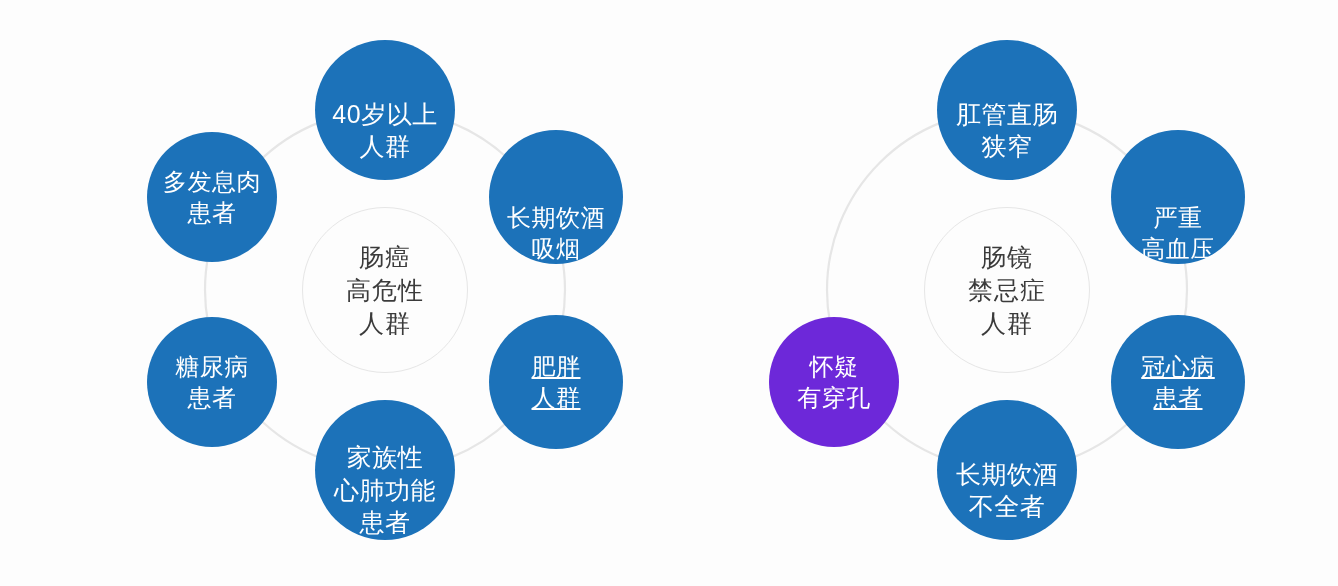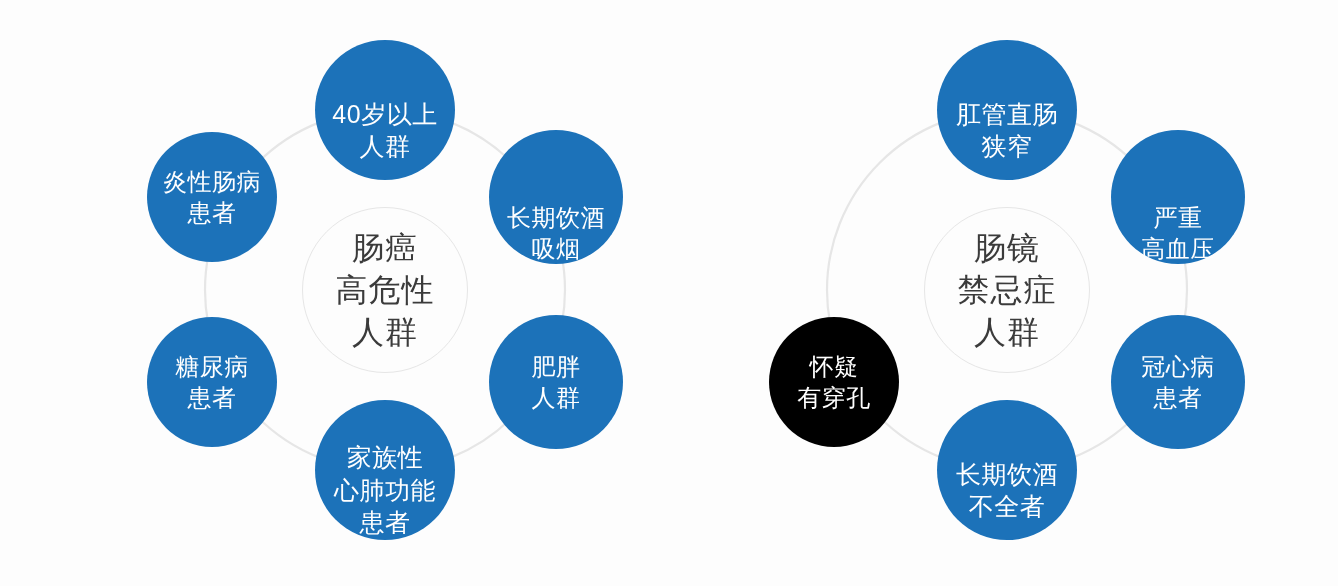--- a/index.html
+++ b/index.html
@@ -53,21 +53,21 @@
     display: block;
     white-space: pre-line;
     line-height: 1.30;
     font-weight: 400;
     letter-spacing: 0.5px;
   }
 
   
   .n-top    { left: 260px; top: 40px;  width: 140px; height: 140px; }
   .n-right1 { left: 434px; top: 130px; width: 134px; height: 134px; align-items: flex-end; }
-  .n-right2 { left: 434px; top: 315px; width: 134px; height: 134px; }
+  .n-right2 { left: 434px; top: 315px; width: 134px; height: 134px; text-decoration: underline; }
   .n-bottom { left: 260px; top: 400px; width: 140px; height: 140px; }
   .n-left2  { left: 92px;  top: 317px; width: 130px; height: 130px; text-align: center; }
   .n-left1  { left: 92px;  top: 132px; width: 130px; height: 130px; }
 
   .n-top .node-label,
   .n-bottom .node-label { font-size: 25px; margin-top: 40px; }
   .n-right1 .node-label,
   .n-right2 .node-label,
   .n-left1 .node-label,
   .n-left2 .node-label { font-size: 24px; }
@@ -83,39 +83,39 @@
     background: transparent;
     display: flex;
     align-items: center;
     justify-content: center;
     box-sizing: border-box;
   }
   .hub-label {
     display: block;
     white-space: pre-line;
     text-align: center;
-    font-size: 32px;
+    font-size: 25px;
     line-height: 1.32;
     color: #3b3b3b;
     letter-spacing: 1px;
   }
 </style>
 </head>
 <body>
 
 <div id="canvas" style="background: rgb(253, 253, 253);">
 
   <div class="cluster" id="cluster-left">
 
     <svg class="ring-svg" viewBox="0 0 660 586">
       <circle cx="330" cy="290" r="180" fill="none" stroke="#e6e6e6" stroke-width="2.2"></circle>
     </svg>
 
     <div class="node n-left1" style="background: rgb(28, 114, 185); color: rgb(255, 255, 255);">
-      <span class="node-label">炎性肠病
+      <span class="node-label">多发息肉
 患者</span>
     </div>
 
     <div class="node n-top" style="background: rgb(28, 114, 185); color: rgb(255, 255, 255);">
       <span class="node-label">40岁以上
 人群</span>
     </div>
 
     <div class="node n-right1" style="background: rgb(28, 114, 185); color: rgb(255, 255, 255);">
       <span class="node-label">长期饮酒
@@ -165,21 +165,21 @@
     <div class="node n-right2" style="background: rgb(28, 114, 185); color: rgb(255, 255, 255); align-items: center;">
       <span class="node-label">冠心病
 患者</span>
     </div>
 
     <div class="node n-bottom" style="background: rgb(28, 114, 185); color: rgb(255, 255, 255);">
       <span class="node-label">长期饮酒
 不全者</span>
     </div>
 
-    <div class="node n-left2" style="background: #000000; color: rgb(255, 255, 255);">
+    <div class="node n-left2" style="background: #6d28d9; color: rgb(255, 255, 255);">
       <span class="node-label">怀疑
 有穿孔</span>
     </div>
 
     <div class="hub" style="border-color: rgb(230, 230, 230);">
       <span class="hub-label" style="color: rgb(59, 59, 59);">肠镜
 禁忌症
 人群</span>
     </div>
   </div>

